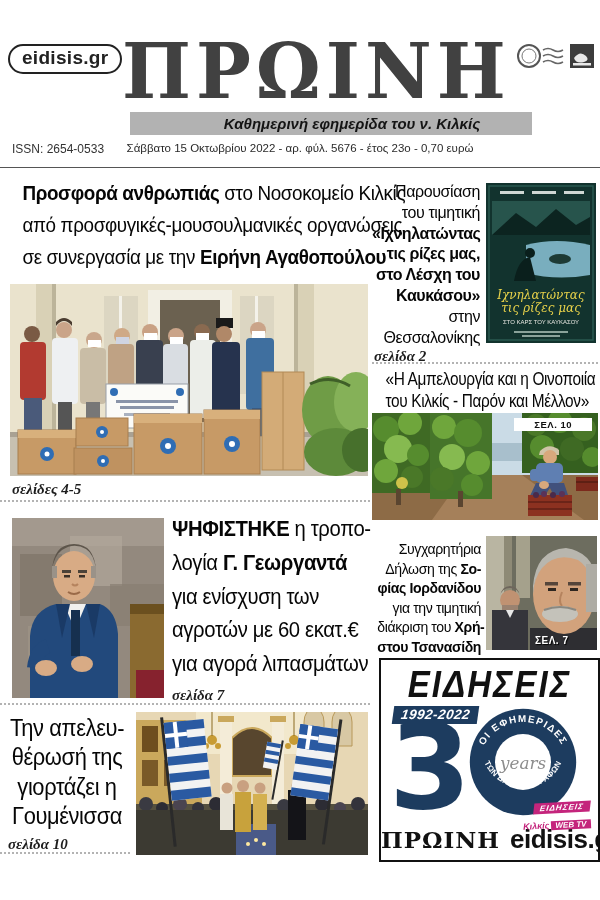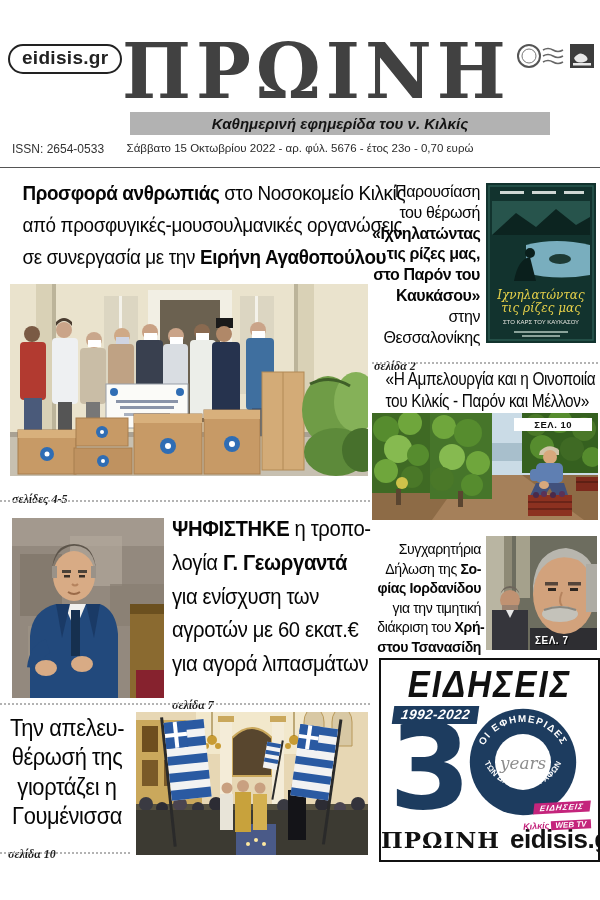--- a/index.html
+++ b/index.html
@@ -19,21 +19,21 @@
     font-size:15px;text-align:center;line-height:23px;}
   .issn{font-size:12px;color:#333;}
   .dateline{font-size:11.5px;color:#2a2a2a;text-align:center;}
   .toprule{border-top:1.5px solid #555;}
 
   
   .hl{color:#060606;letter-spacing:-0.4px;}
   .hl .ln{display:block;white-space:nowrap;}
   .b{font-weight:bold;}
   .caption{font-family:"Liberation Serif",serif;font-style:italic;font-weight:bold;
-    font-size:12px;color:#1d1d1d;margin-top:11px;}
+    font-size:15px;color:#1d1d1d;}
   .dotrule{border-top:2px dotted #b3b3b3;height:0;}
   .badge{background:#fff;color:#111;font-weight:bold;font-size:9.5px;padding:1px 20px;letter-spacing:.5px;}
   .badge-onphoto{color:#fff;font-weight:bold;font-size:10px;letter-spacing:.5px;
     text-shadow:1px 1px 1px #000;}
 
   .main-hl{font-size:20.5px;line-height:1.55;text-align:center;transform:scaleX(.92);transform-origin:center top;}
   .amend-hl{font-size:22.5px;line-height:1.5;text-align:left;transform:scaleX(.9);transform-origin:left top;}
   .goum-hl{font-size:23px;line-height:1.28;text-align:center;transform:scaleX(.95);transform-origin:center top;}
   .book-hl{font-size:16px;line-height:1.3;text-align:right;}
   .wine-hl{font-size:17.5px;line-height:1.25;text-align:center;transform:scaleX(.88);transform-origin:center top;}
@@ -76,21 +76,21 @@
       <circle cx="13" cy="14" r="7" fill="none" stroke="#777" stroke-width="1"></circle>
       <path d="M27,8 q5,-3 10,0 t10,0" stroke="#666" fill="none" stroke-width="1.5"></path>
       <path d="M27,14 q5,-3 10,0 t10,0" stroke="#666" fill="none" stroke-width="1.5"></path>
       <path d="M27,20 q5,-3 10,0 t10,0" stroke="#666" fill="none" stroke-width="1.5"></path>
       <rect x="54" y="2" width="24" height="24" fill="#3c3c3c"></rect>
       <path d="M58,16 q6,-8 12,-2 q4,4 -2,6 q-8,2 -10,-4" fill="#e8e8e8"></path>
       <rect x="57" y="21" width="18" height="2.5" fill="#e8e8e8"></rect>
     </svg>
   </div>
 
-  <div class="abs tagline-bar" style="left:130px;top:112px;width:420px;height:23px;">Καθημερινή εφημερίδα του ν. Κιλκίς</div>
+  <div class="abs tagline-bar" style="left:130px;top:112px;width:360px;height:23px;padding-left:42px;">Καθημερινή εφημερίδα του ν. Κιλκίς</div>
 
   <div class="abs issn" style="left:12px;top:142px;">ISSN: 2654-0533</div>
 
   <div class="abs dateline" style="left:110px;top:142px;width:380px;">Σάββατο 15 Οκτωβρίου 2022 - αρ. φύλ. 5676 - έτος 23ο - 0,70 ευρώ</div>
 
   <div class="abs toprule" style="left:0;top:167px;width:600px;"></div>
 
   <div class="abs hl main-hl" style="left:8px;top:177px;width:360px;">
     <span class="ln"><span class="b">Προσφορά ανθρωπιάς</span><span> στο Νοσοκομείο Κιλκίς</span></span>
     <span class="ln">από προσφυγικές-μουσουλμανικές οργανώσεις</span>
@@ -336,24 +336,24 @@
         <rect x="128" y="32" width="14" height="26" fill="#f2f2f2"></rect>
         <rect x="128" y="32" width="14" height="4" fill="#2a5aa2"></rect>
           <rect x="128" y="40" width="14" height="4" fill="#2a5aa2"></rect>
           <rect x="128" y="48" width="14" height="4" fill="#2a5aa2"></rect>
       </g>
     </svg>
   </div>
 
   <div class="abs hl book-hl" style="left:372px;top:182px;width:108px;">
     <span class="ln">Παρουσίαση</span>
-    <span class="ln">του θέρωσή</span>
+    <span class="ln">του τιμητική</span>
     <span class="ln b">«Ιχνηλατώντας</span>
     <span class="ln b">τις ρίζες μας,</span>
-    <span class="ln b">στο Παρόν του</span>
+    <span class="ln b">στο Λέσχη του</span>
     <span class="ln b">Καυκάσου»</span>
     <span class="ln">στην</span>
     <span class="ln">Θεσσαλονίκης</span>
   </div>
 
   <div class="abs photo" style="left:486px;top:183px;width:110px;height:160px;">
     <svg viewBox="0 0 110 160" preserveAspectRatio="none">
       <rect width="110" height="160" fill="#12332e"></rect>
       <rect x="3" y="3" width="104" height="154" fill="none" stroke="#2a5a50" stroke-width="1.5"></rect>
       <rect x="14" y="8" width="24" height="3" fill="#cfd8d4"></rect>

